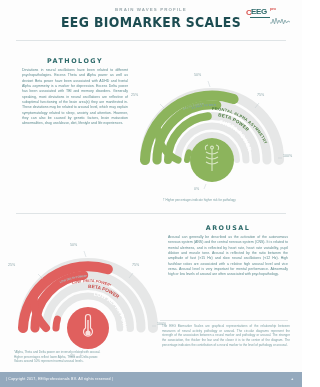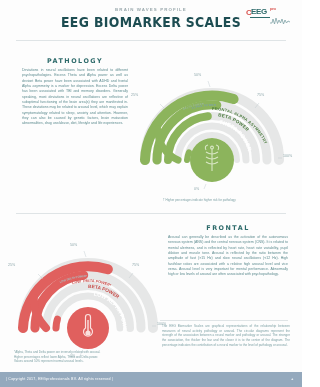--- a/index.html
+++ b/index.html
@@ -172,21 +172,21 @@
     <span class="tick" style="left:125px;top:45px;">75%</span>
     <span class="tick" style="left:151px;top:106px;">100%</span>
     <span class="tick" style="left:62px;top:139px;">0%</span>
   </div>
 
   <div class="footnote" id="path-footnote">
     <span class="dagger">†</span>
     <span>Higher percentages indicate higher risk for pathology</span>
   </div>
 
-  <div class="sec-title" id="arousal-title">FRONTAL</div>
+  <div class="sec-title" id="arousal-title">AROUSAL</div>
   <div class="body-text" id="arousal-text">Arousal can generally be described as the activation of the autonomous nervous system (ANS) and the central nervous system (CNS). It is related to mental alertness, and is reflected by heart rate, heart rate variability, pupil dilation and muscle tone. Arousal is reflected by the ratio between the amplitude of fast (&gt;15 Hz) and slow neural oscillations (&lt;12 Hz). High fast/slow ratios  are associated with a relative high arousal level and vice versa. Arousal level is very important for mental performance. Abnormally high or low levels of arousal are often associated with psychopathology.</div>
 
   <div class="chart" id="chart-arousal">
     <svg width="160" height="148" viewBox="0 0 160 148">
       <g>
         <path d="M 15 106 A 65 65 0 0 1 145 106" fill="none" stroke="#e6e7e7" stroke-width="10" stroke-linecap="round"></path>
         <path d="M 27 106 A 53 53 0 0 1 133 106" fill="none" stroke="#e6e7e7" stroke-width="9" stroke-linecap="round"></path>
         <path d="M 38 106 A 42 42 0 0 1 122 106" fill="none" stroke="#e6e7e7" stroke-width="8" stroke-linecap="round"></path>
         <path d="M 48 106 A 32 32 0 0 1 112 106" fill="none" stroke="#e6e7e7" stroke-width="7" stroke-linecap="round"></path>
       </g>

